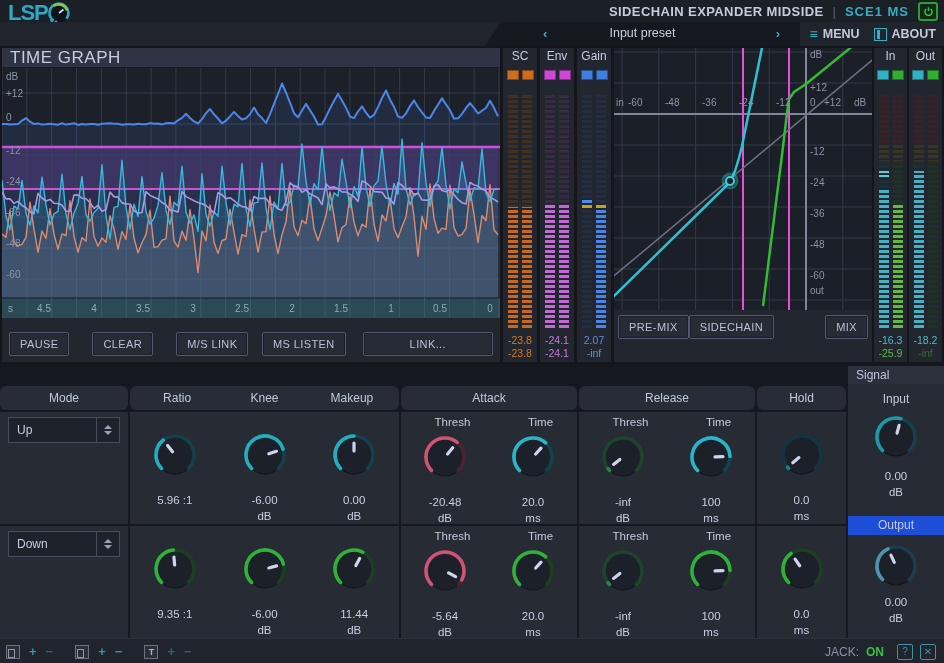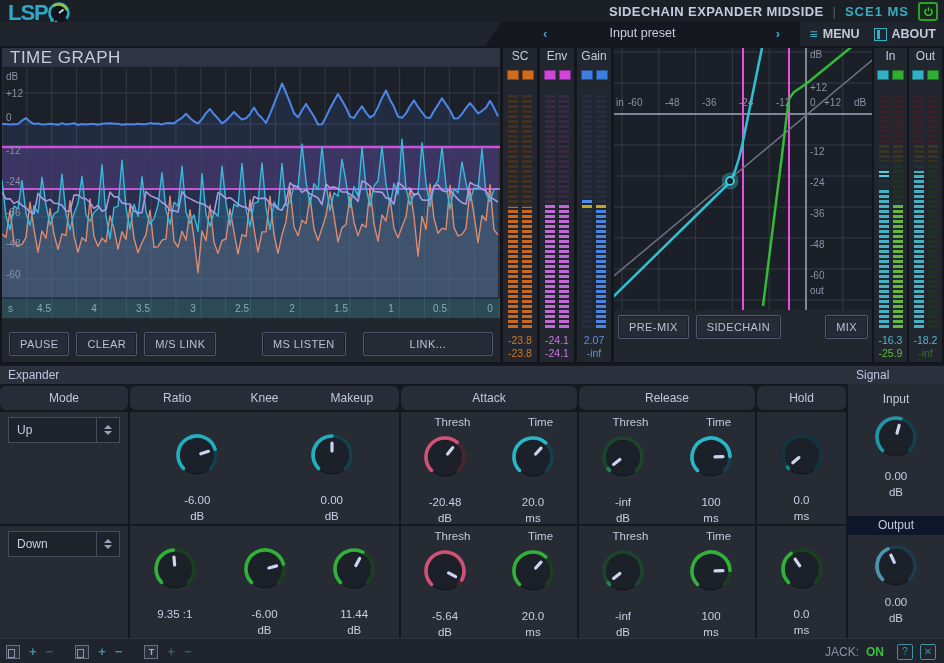--- a/index.html
+++ b/index.html
@@ -30,26 +30,26 @@
   .about-ico::after{content:"";position:absolute;left:2px;top:1px;bottom:1px;width:3px;background:#35aec4;}
   
   .main{position:absolute;top:46px;left:0;width:944px;height:318px;background:#14161c;}
   .panel{position:absolute;background:#22262f;}
   .panel-header{height:19px;line-height:19px;background:#2f3444;color:#c6cbde;font-size:17px;
                 padding-left:8px;letter-spacing:.5px;border-bottom:1px solid #1a1d24;}
   .tg-panel{left:2px;top:2px;width:498px;height:314px;}
   .exp-panel{left:614px;top:2px;width:258px;height:314px;}
   svg{display:block;}
   .tg-buttons{display:flex;gap:3px;margin-top:11px;padding:0 0;}
-  .btn-group{background:#22262f;display:flex;gap:7px;align-items:center;padding:3px 7px;}
+  .btn-group{background:#22262f;display:flex;gap:23px;align-items:center;padding:3px 7px;}
   .pbtn{height:22px;display:inline-flex;align-items:center;justify-content:center;padding:0 10px;
         background:#262b35;border:1px solid #515870;border-radius:2px;color:#bac1d6;font-size:11px;
         letter-spacing:.4px;cursor:pointer;box-shadow:inset 0 0 0 1px #1b1f27;white-space:nowrap;}
   .pbtn.wide{flex:1;}
-  .exp-buttons{display:flex;gap:7px;align-items:center;margin-top:5px;padding:0 4px;}
+  .exp-buttons{display:flex;align-items:center;margin-top:5px;padding:0 4px;}
   .exp-buttons .spacer{flex:1;}
   
   .meter-panel{position:absolute;top:2px;height:314px;background:#22262f;}
   .meter-label{position:absolute;top:1px;left:0;right:0;text-align:center;font-size:12px;color:#c6cbde;}
   .meter-btns{position:absolute;top:22px;left:0;right:0;display:flex;justify-content:center;gap:3px;}
   .sq{width:12px;height:10px;border-radius:1px;cursor:pointer;box-shadow:inset 0 0 0 1px rgba(0,0,0,.35);}
   .meter-box{position:absolute;top:47px;left:50%;transform:translateX(-50%);display:flex;gap:4px;}
   .mcol{position:relative;width:10px;height:235px;background:#1d212a;overflow:hidden;}
   .mcol .zone{position:absolute;left:0;right:0;}
   .mcol .segs{position:absolute;inset:0;background:repeating-linear-gradient(to bottom,transparent 0 3px,#22262f 3px 5px);}
@@ -76,21 +76,21 @@
            align-items:center;justify-content:center;gap:2px;}
   .tri{width:0;height:0;border-left:4px solid transparent;border-right:4px solid transparent;}
   .tri.up{border-bottom:4px solid #9aa2b8;}
   .tri.dn{border-top:4px solid #9aa2b8;}
   
   .signal{position:absolute;top:366px;left:848px;width:96px;height:272px;background:#262b34;}
   .signal .sec-header{left:0;right:0;}
   .sig-label{position:absolute;left:0;right:0;text-align:center;font-size:12px;color:#c3c9db;}
   .sig-knob{position:absolute;left:50%;transform:translateX(-50%);}
   .sig-val{position:absolute;left:0;right:0;text-align:center;font-size:11.5px;line-height:16px;color:#c9cee2;}
-  .out-strip{position:absolute;left:0;right:0;top:150px;height:19px;line-height:19px;background:#0f172a;
+  .out-strip{position:absolute;left:0;right:0;top:150px;height:19px;line-height:19px;background:#1d4ed8;
              text-align:center;font-size:12px;color:#c3c9db;}
   
   .statusbar{position:absolute;top:638px;left:0;width:944px;height:25px;background:#20242c;border-top:1px solid #2c313c;}
   .sb-left{position:absolute;left:6px;top:0;height:25px;display:flex;align-items:center;gap:22px;}
   .sb-group{display:flex;align-items:center;gap:9px;}
   .win-ico{width:12px;height:12px;border:1px solid #6a7183;background:#2a2f3a;position:relative;display:inline-block;}
   .win-ico::after{content:"";position:absolute;left:1px;top:3px;width:5px;height:7px;border:1px solid #8f96a8;}
   .t-ico{width:12px;height:12px;border:1px solid #6a7183;background:#2a2f3a;display:inline-flex;align-items:center;
          justify-content:center;font-size:9px;font-weight:bold;color:#aab1c4;}
   .sb-plus,.sb-minus{color:#3d93a3;font-size:13px;font-weight:bold;cursor:pointer;line-height:12px;}
@@ -432,41 +432,54 @@
           </div>
       </div>
       <div class="meter-vals">
         <div style="color: rgb(79, 185, 203);">-18.2</div>
         <div style="color: rgb(60, 110, 44);">-inf</div>
       </div>
     </div>
   </div>
 
   <section class="expander">
-    <div class="sec-header" style="left:0;width:846px;">Expander</div>
 
     <div class="colhead" style="left:0;width:128px;">Mode</div>
     <div class="colhead" style="left:130px;width:269px;">
       <span style="display:inline-block;width:33%;">Ratio</span><span style="display:inline-block;width:32%;">Knee</span><span style="display:inline-block;width:33%;">Makeup</span>
     </div>
     <div class="colhead" style="left:401px;width:176px;">Attack</div>
     <div class="colhead" style="left:579px;width:176px;">Release</div>
     <div class="colhead" style="left:757px;width:89px;">Hold</div>
 
     <div class="rowcell" style="left:0;top:46px;width:128px;height:112px;">
       <div class="dropdown">
         <span class="dd-label">Up</span>
         <span class="dd-spin">
             <span class="tri up"></span>
             <span class="tri dn"></span>
           </span>
       </div>
     </div>
     <div class="rowcell krow noheads" style="left:130px;top:46px;width:269px;height:92px;">
       <div class="kcells">
+        <div class="kcell">
+          <div class="knob">
+              <svg width="46" height="46" viewBox="0 0 46 46">
+                <circle cx="23" cy="23" r="19" fill="#1b2029" stroke="#10141a" stroke-width="1"></circle>
+                <path d="M 9.56 36.44 A 19 19 0 1 1 36.44 36.44" fill="none" stroke="#15414c" stroke-width="3.6" stroke-linecap="round"></path>
+                <path d="M 9.56 36.44 A 19 19 0 0 1 11.30 8.03" fill="none" stroke="#23aebe" stroke-width="3.6" stroke-linecap="round"></path>
+                <line x1="20.537354098697367" y1="19.847956985573113" x2="15.612062296092102" y2="13.543870956719335" stroke="#ced4ee" stroke-width="3.2" stroke-linecap="round"></line>
+              </svg>
+            </div>
+          <div class="kval">
+              <div>5.96 :1</div>
+              <div></div>
+            </div>
+        </div>
         <div class="kcell">
           <div class="knob">
               <svg width="46" height="46" viewBox="0 0 46 46">
                 <circle cx="23" cy="23" r="19" fill="#1b2029" stroke="#10141a" stroke-width="1"></circle>
                 <path d="M 9.56 36.44 A 19 19 0 1 1 36.44 36.44" fill="none" stroke="#15414c" stroke-width="3.6" stroke-linecap="round"></path>
                 <path d="M 9.56 36.44 A 19 19 0 1 1 41.07 17.13" fill="none" stroke="#23aebe" stroke-width="3.6" stroke-linecap="round"></path>
                 <line x1="26.804226065180615" y1="21.76393202250021" x2="34.412678195541844" y2="19.29179606750063" stroke="#ced4ee" stroke-width="3.2" stroke-linecap="round"></line>
               </svg>
             </div>
           <div class="kval">

